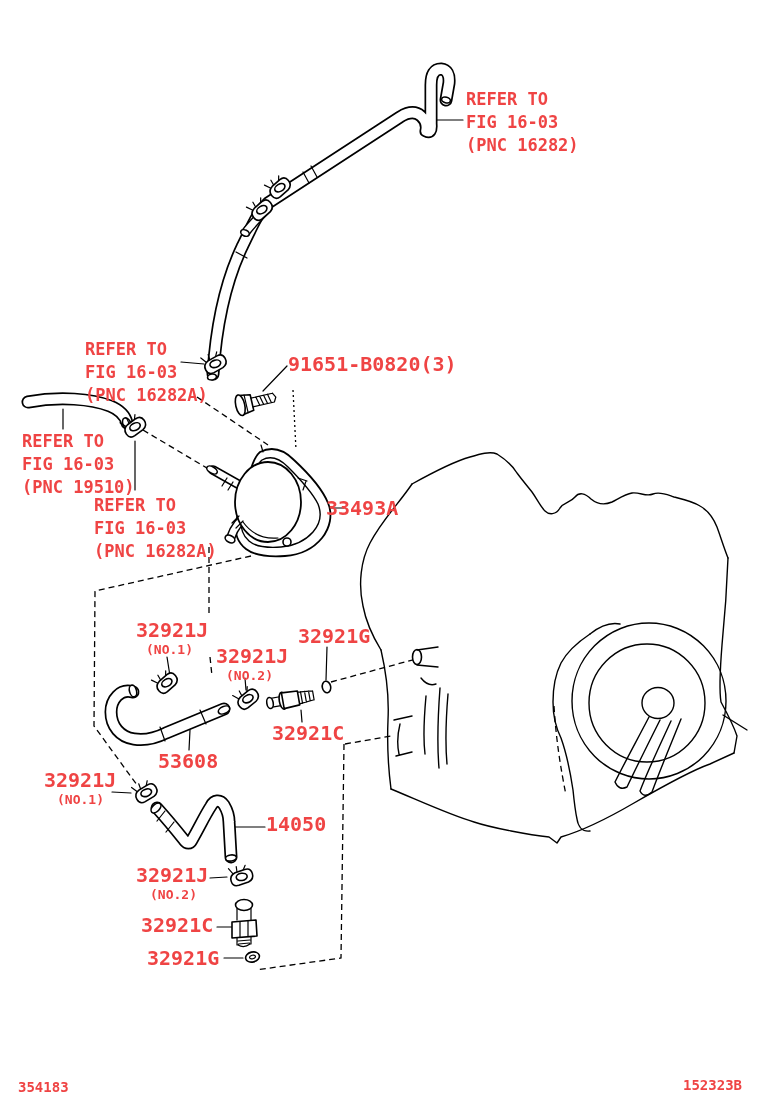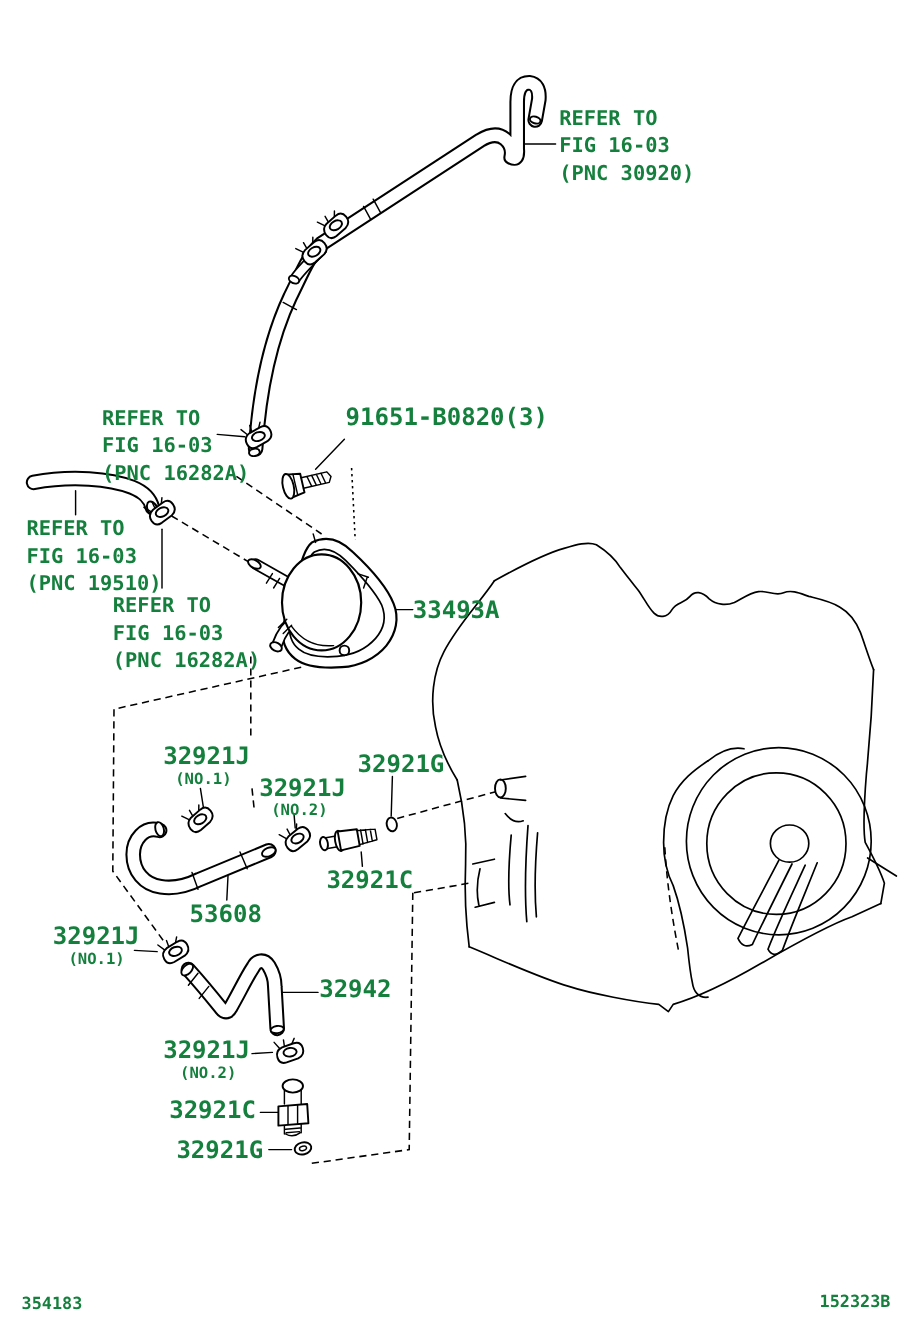--- a/index.html
+++ b/index.html
@@ -1,19 +1,19 @@
 <!DOCTYPE html>
 <html><head>
 <meta charset="utf-8">
 <style>
   html,body{margin:0;padding:0;background:#ffffff;}
   .stage{position:relative;width:760px;height:1112px;background:#fff;overflow:hidden;}
   .stage svg{position:absolute;left:0;top:0;}
   .lbl{position:absolute;font-family:"DejaVu Sans Mono","Liberation Mono",monospace;
-       font-weight:bold;color:#15803d;white-space:nowrap;z-index:5;}
+       font-weight:bold;color:#ef4444;white-space:nowrap;z-index:5;}
   .refer{font-size:17px;line-height:23px;letter-spacing:0;}
   .part{font-size:20px;line-height:20px;}
   .note{font-size:13px;line-height:14px;margin-top:3px;}
   .foot{font-size:14px;}
   
   .ln{fill:none;stroke:#000;stroke-width:1.4;stroke-linecap:round;stroke-linejoin:round;}
   .thin{fill:none;stroke:#000;stroke-width:1.2;stroke-linecap:round;}
   .dash{fill:none;stroke:#000;stroke-width:1.3;stroke-dasharray:6 4;stroke-linecap:butt;}
   .dot{fill:none;stroke:#000;stroke-width:1.3;stroke-dasharray:2 3;}
   .hoseO{fill:none;stroke:#000;stroke-width:13;stroke-linecap:round;stroke-linejoin:round;}
@@ -169,44 +169,44 @@
   </g>
   <g>
     <ellipse class="wfill" cx="252.5" cy="957" rx="7" ry="5" transform="rotate(-14 252.5 957)" stroke-width="1.6"></ellipse>
     <ellipse class="thin" cx="252.5" cy="957" rx="3" ry="1.8" transform="rotate(-14 252.5 957)" fill="none"></ellipse>
   </g>
 </svg>
 
 <div class="lbl refer" style="left:466px;top:88px">
   <div>REFER TO</div>
   <div>FIG 16-03</div>
-  <div>(PNC 30920)</div>
+  <div>(PNC 16282)</div>
 </div>
 
 <div class="lbl refer" style="left:85px;top:338px">
   <div>REFER TO</div>
   <div>FIG 16-03</div>
   <div>(PNC 16282A)</div>
 </div>
 
-<div class="lbl part" style="left:288px;top:337px">91651-B0820(3)</div>
+<div class="lbl part" style="left:288px;top:354px">91651-B0820(3)</div>
 
 <div class="lbl refer" style="left:22px;top:430px">
   <div>REFER TO</div>
   <div>FIG 16-03</div>
   <div>(PNC 19510)</div>
 </div>
 
 <div class="lbl refer" style="left:94px;top:494px">
   <div>REFER TO</div>
   <div>FIG 16-03</div>
   <div>(PNC 16282A)</div>
 </div>
 
-<div class="lbl part" style="left:344px;top:498px">33493A</div>
+<div class="lbl part" style="left:326px;top:498px">33493A</div>
 
 <div class="lbl part" style="left:136px;top:620px">
   <div>32921J</div>
   <div class="note" style="padding-left:10px">(NO.1)</div>
 </div>
 
 <div class="lbl part" style="left:216px;top:646px">
   <div>32921J</div>
   <div class="note" style="padding-left:10px">(NO.2)</div>
 </div>
@@ -215,21 +215,21 @@
 
 <div class="lbl part" style="left:272px;top:723px">32921C</div>
 
 <div class="lbl part" style="left:158px;top:751px">53608</div>
 
 <div class="lbl part" style="left:44px;top:770px">
   <div>32921J</div>
   <div class="note" style="padding-left:13px">(NO.1)</div>
 </div>
 
-<div class="lbl part" style="left:266px;top:814px">32942</div>
+<div class="lbl part" style="left:266px;top:814px">14050</div>
 
 <div class="lbl part" style="left:136px;top:865px">
   <div>32921J</div>
   <div class="note" style="padding-left:14px">(NO.2)</div>
 </div>
 
 <div class="lbl part" style="left:141px;top:915px">32921C</div>
 
 <div class="lbl part" style="left:147px;top:948px">32921G</div>
 

